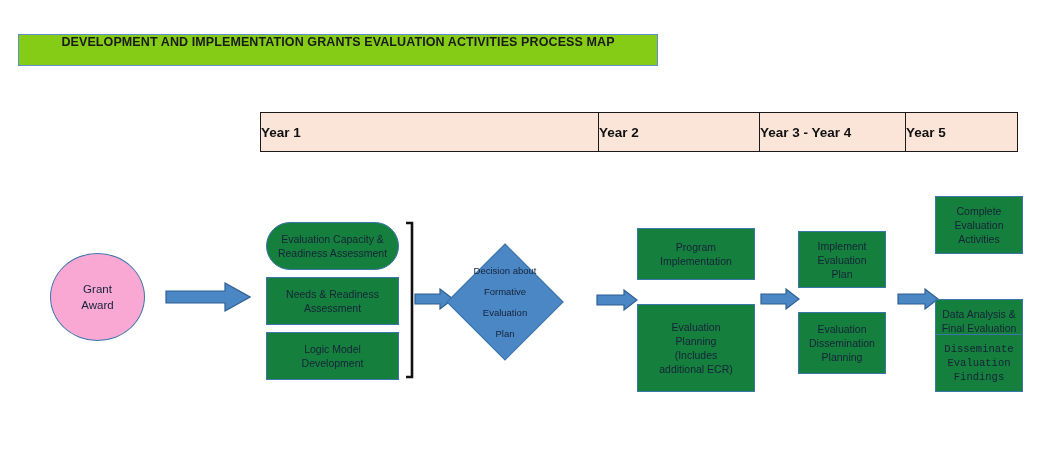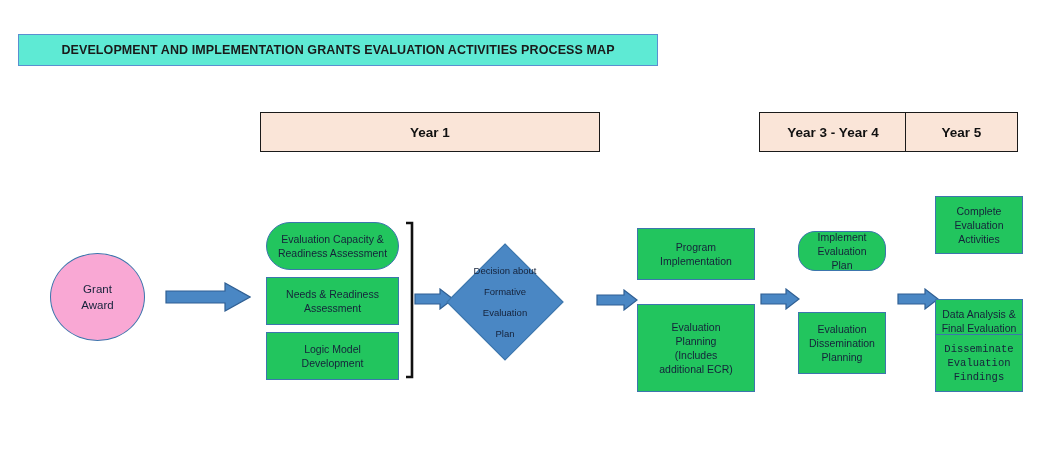--- a/index.html
+++ b/index.html
@@ -18,58 +18,58 @@
     overflow: hidden;
   }
 
   
   #title-banner {
     position: absolute;
     left: 18px;
     top: 34px;
     width: 640px;
     height: 32px;
-    background: #5eead4;
+    background: #84cc16;
     border: 1px solid #5b8fd0;
     box-sizing: border-box;
     display: flex;
-    align-items: center;
+    align-items: flex-start;
     justify-content: center;
   }
   #title-banner .title-text {
     font-size: 12.5px;
     font-weight: bold;
     color: #1a1a1a;
     letter-spacing: 0.1px;
     white-space: nowrap;
   }
 
   
   .year-cell {
     position: absolute;
     top: 112px;
     height: 40px;
     background: #fae5d8;
     border: 1.5px solid #1a1a1a;
     box-sizing: border-box;
     display: flex;
     align-items: center;
-    justify-content: center;
+    justify-content: flex-start;
   }
   .year-cell .year-text {
     font-size: 13.5px;
     font-weight: bold;
     color: #111111;
     white-space: nowrap;
   }
 
   
   .pbox {
     position: absolute;
-    background: #22c55e;
+    background: #15803d;
     border: 1px solid #3c76ad;
     box-sizing: border-box;
     display: flex;
     align-items: center;
     justify-content: center;
     text-align: center;
     padding: 2px 4px;
     box-shadow: 0 0 0 0 rgba(0,0,0,0);
   }
   .pbox .pbox-text {
@@ -149,20 +149,23 @@
 
 <div id="page">
 
   <div id="title-banner">
     <span class="title-text">DEVELOPMENT AND IMPLEMENTATION GRANTS EVALUATION ACTIVITIES PROCESS MAP</span>
   </div>
 
   <div class="year-cell" style="left:260px; width:340px;">
     <span class="year-text">Year 1</span>
   </div>
+  <div class="year-cell" style="left:598px; width:163px;">
+    <span class="year-text">Year 2</span>
+  </div>
   <div class="year-cell" style="left:759px; width:148px;">
     <span class="year-text">Year 3 - Year 4</span>
   </div>
   <div class="year-cell" style="left:905px; width:113px;">
     <span class="year-text">Year 5</span>
   </div>
 
   <div id="grant-award">
     <span class="pbox-text">Grant
 Award</span>
@@ -215,21 +218,21 @@
     <span class="pbox-text">Evaluation
 Planning
 (Includes
 additional ECR)</span>
   </div>
 
   <svg class="arrow" style="left:760px; top:288px;" width="40" height="22" viewBox="0 0 40 22">
     <polygon points="1,6 26,6 26,1 39,11 26,21 26,16 1,16" fill="#4a87c4" stroke="#2f5f93" stroke-width="1.2"></polygon>
   </svg>
 
-  <div class="pbox" style="left:798px; top:231px; width:88px; height:40px;border-radius:17px;">
+  <div class="pbox" style="left:798px; top:231px; width:88px; height:57px;">
     <span class="pbox-text">Implement
 Evaluation
 Plan</span>
   </div>
   <div class="pbox" style="left:798px; top:312px; width:88px; height:62px;">
     <span class="pbox-text">Evaluation
 Dissemination
 Planning</span>
   </div>
 

